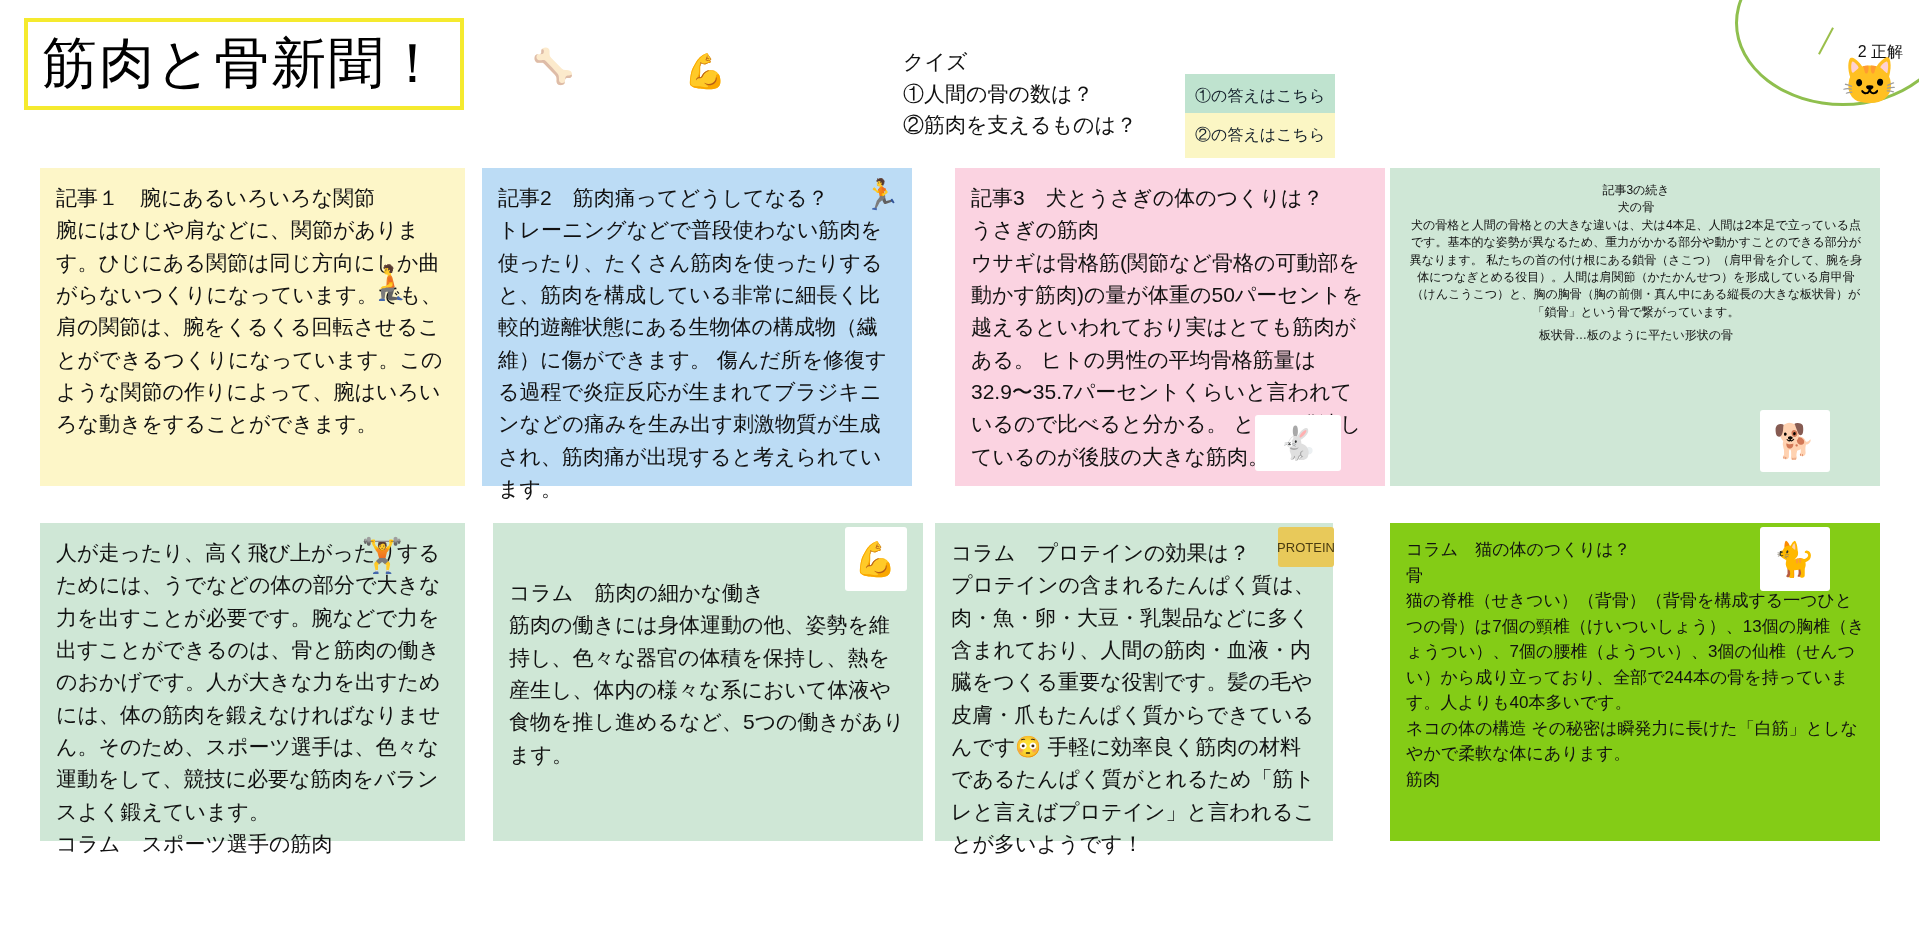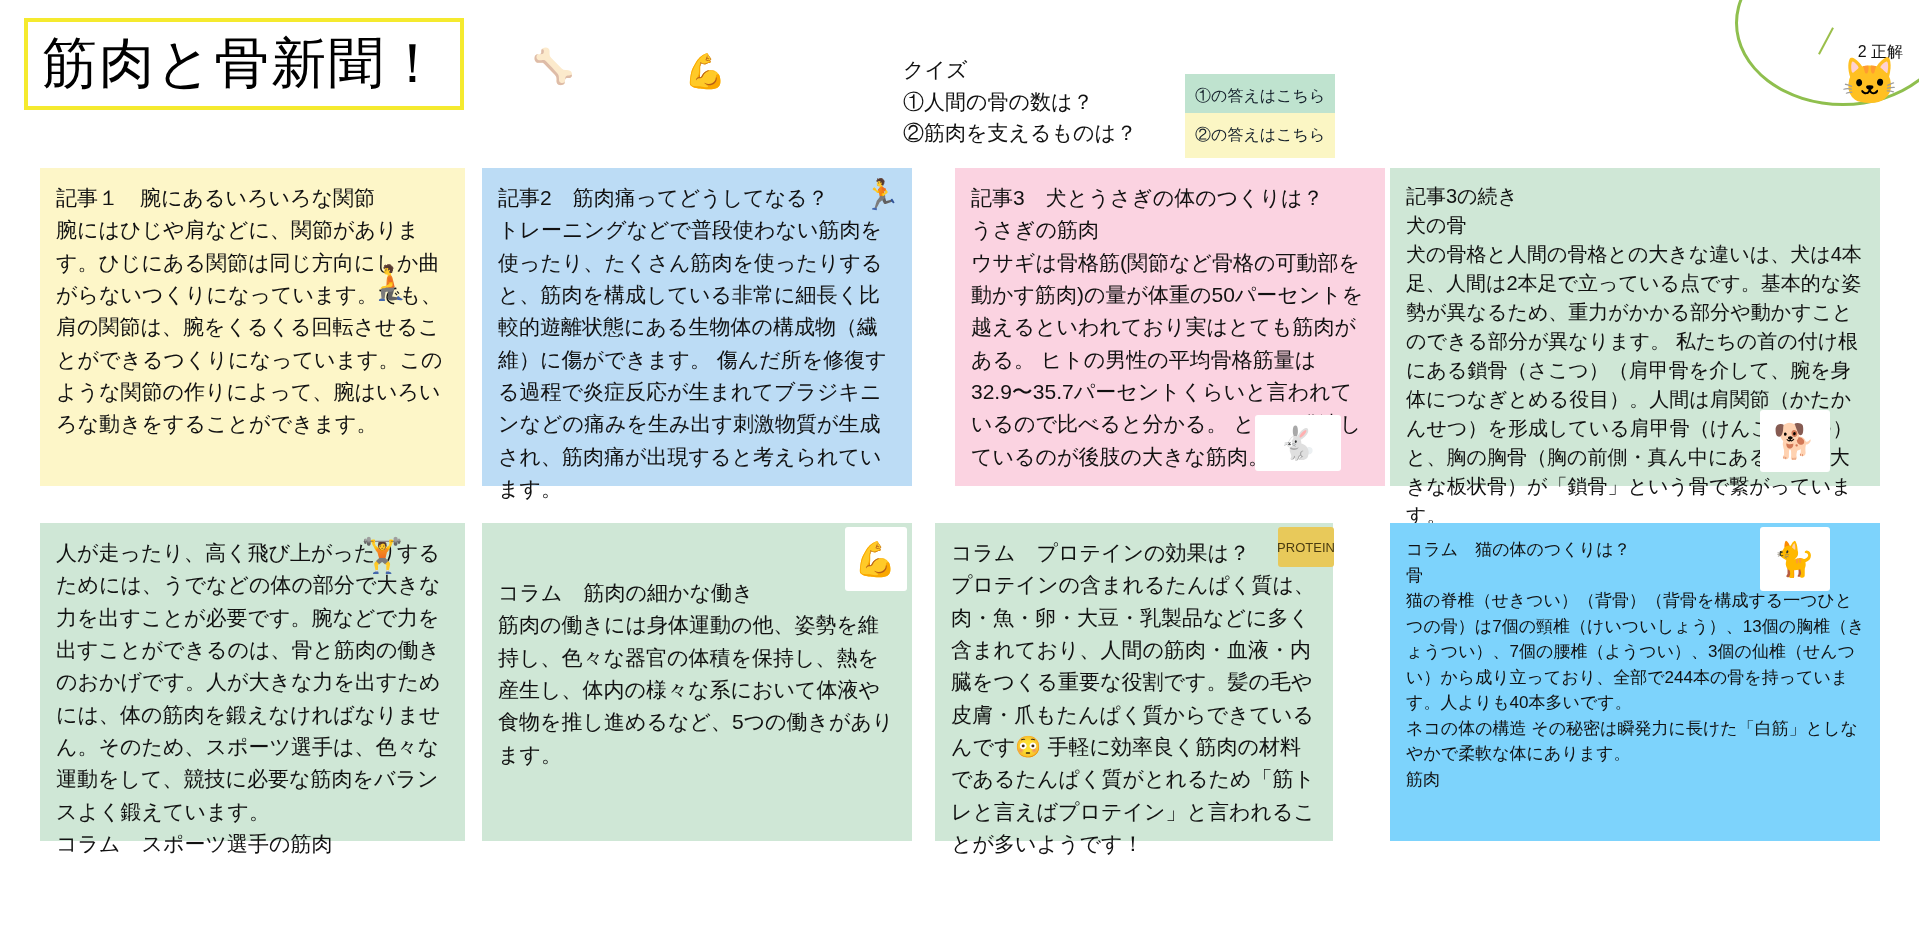--- a/index.html
+++ b/index.html
@@ -57,21 +57,21 @@
     left: 636px;
     top: 16px;
     width: 140px;
     height: 110px;
     background: #ededed;
   }
 
   .quiz {
     position: absolute;
     left: 903px;
-    top: 54px;
+    top: 46px;
     width: 420px;
     font-size: 21px;
     line-height: 1.5;
     color: #111;
   }
   .quiz div { white-space: nowrap; }
 
   .ans-btn {
     position: absolute;
     font-size: 16px;
@@ -140,26 +140,26 @@
     padding: 14px 14px 10px 16px;
     font-size: 21px;
     line-height: 1.54;
     color: #111;
   }
   .card p { margin: 0; }
 
   .c1 { left: 40px;   top: 168px; width: 425px; height: 318px; background: #fdf6c8; }
   .c2 { left: 482px;  top: 168px; width: 430px; height: 318px; background: #bcdcf5; }
   .c3 { left: 935px;  top: 168px; width: 430px; height: 318px; background: #fbd3e1; margin-left: 20px; }
-  .c4 { left: 1390px; top: 168px; width: 490px; height: 318px; background: #cfe7d6; font-size: 20px; line-height: 1.45; }
+  .c4 { left: 1390px; top: 168px; width: 490px; height: 318px; background: #cfe7d6; font-size: 12px; line-height: 1.45; text-align: center; }
 
   .c5 { left: 40px;   top: 523px; width: 425px; height: 318px; background: #cfe7d6; }
   .c6 { left: 482px;  top: 523px; width: 430px; height: 318px; background: #cfe7d6; }
   .c7 { left: 935px;  top: 523px; width: 398px; height: 318px; background: #cfe7d6; }
-  .c8 { left: 1390px; top: 523px; width: 490px; height: 318px; background: #7dd3fc; font-size: 17px; line-height: 1.5; }
+  .c8 { left: 1390px; top: 523px; width: 490px; height: 318px; background: #84cc16; font-size: 17px; line-height: 1.5; }
   .thumb {
     position: absolute;
     background: #ffffff;
     border-radius: 3px;
     display: flex;
     align-items: center;
     justify-content: center;
     font-size: 34px;
   }
 
@@ -230,21 +230,21 @@
     <p style="margin-top:6px;">板状骨…板のように平たい形状の骨</p>
   </div>
   <div class="thumb t-c4">🐕</div>
 
   <div class="card c5">
     <p>人が走ったり、高く飛び上がったりするためには、うでなどの体の部分で大きな力を出すことが必要です。腕などで力を出すことができるのは、骨と筋肉の働きのおかげです。人が大きな力を出すためには、体の筋肉を鍛えなければなりません。そのため、スポーツ選手は、色々な運動をして、競技に必要な筋肉をバランスよく鍛えています。</p>
     <p>コラム　スポーツ選手の筋肉</p>
   </div>
   <div class="thumb t-c5">🏋</div>
 
-  <div class="card c6" style="padding-top:54px;">
+  <div class="card c6" style="padding-top:54px;margin-left:11px;">
     <p>コラム　筋肉の細かな働き</p>
     <p>筋肉の働きには身体運動の他、姿勢を維持し、色々な器官の体積を保持し、熱を産生し、体内の様々な系において体液や食物を推し進めるなど、5つの働きがあります。</p>
   </div>
   <div class="thumb t-c6">💪</div>
 
   <div class="card c7">
     <p>コラム　プロテインの効果は？</p>
     <p>プロテインの含まれるたんぱく質は、肉・魚・卵・大豆・乳製品などに多く含まれており、人間の筋肉・血液・内臓をつくる重要な役割です。髪の毛や皮膚・爪もたんぱく質からできているんです😳 手軽に効率良く筋肉の材料であるたんぱく質がとれるため「筋トレと言えばプロテイン」と言われることが多いようです！</p>
   </div>
   <div class="thumb t-c7">PROTEIN</div>

